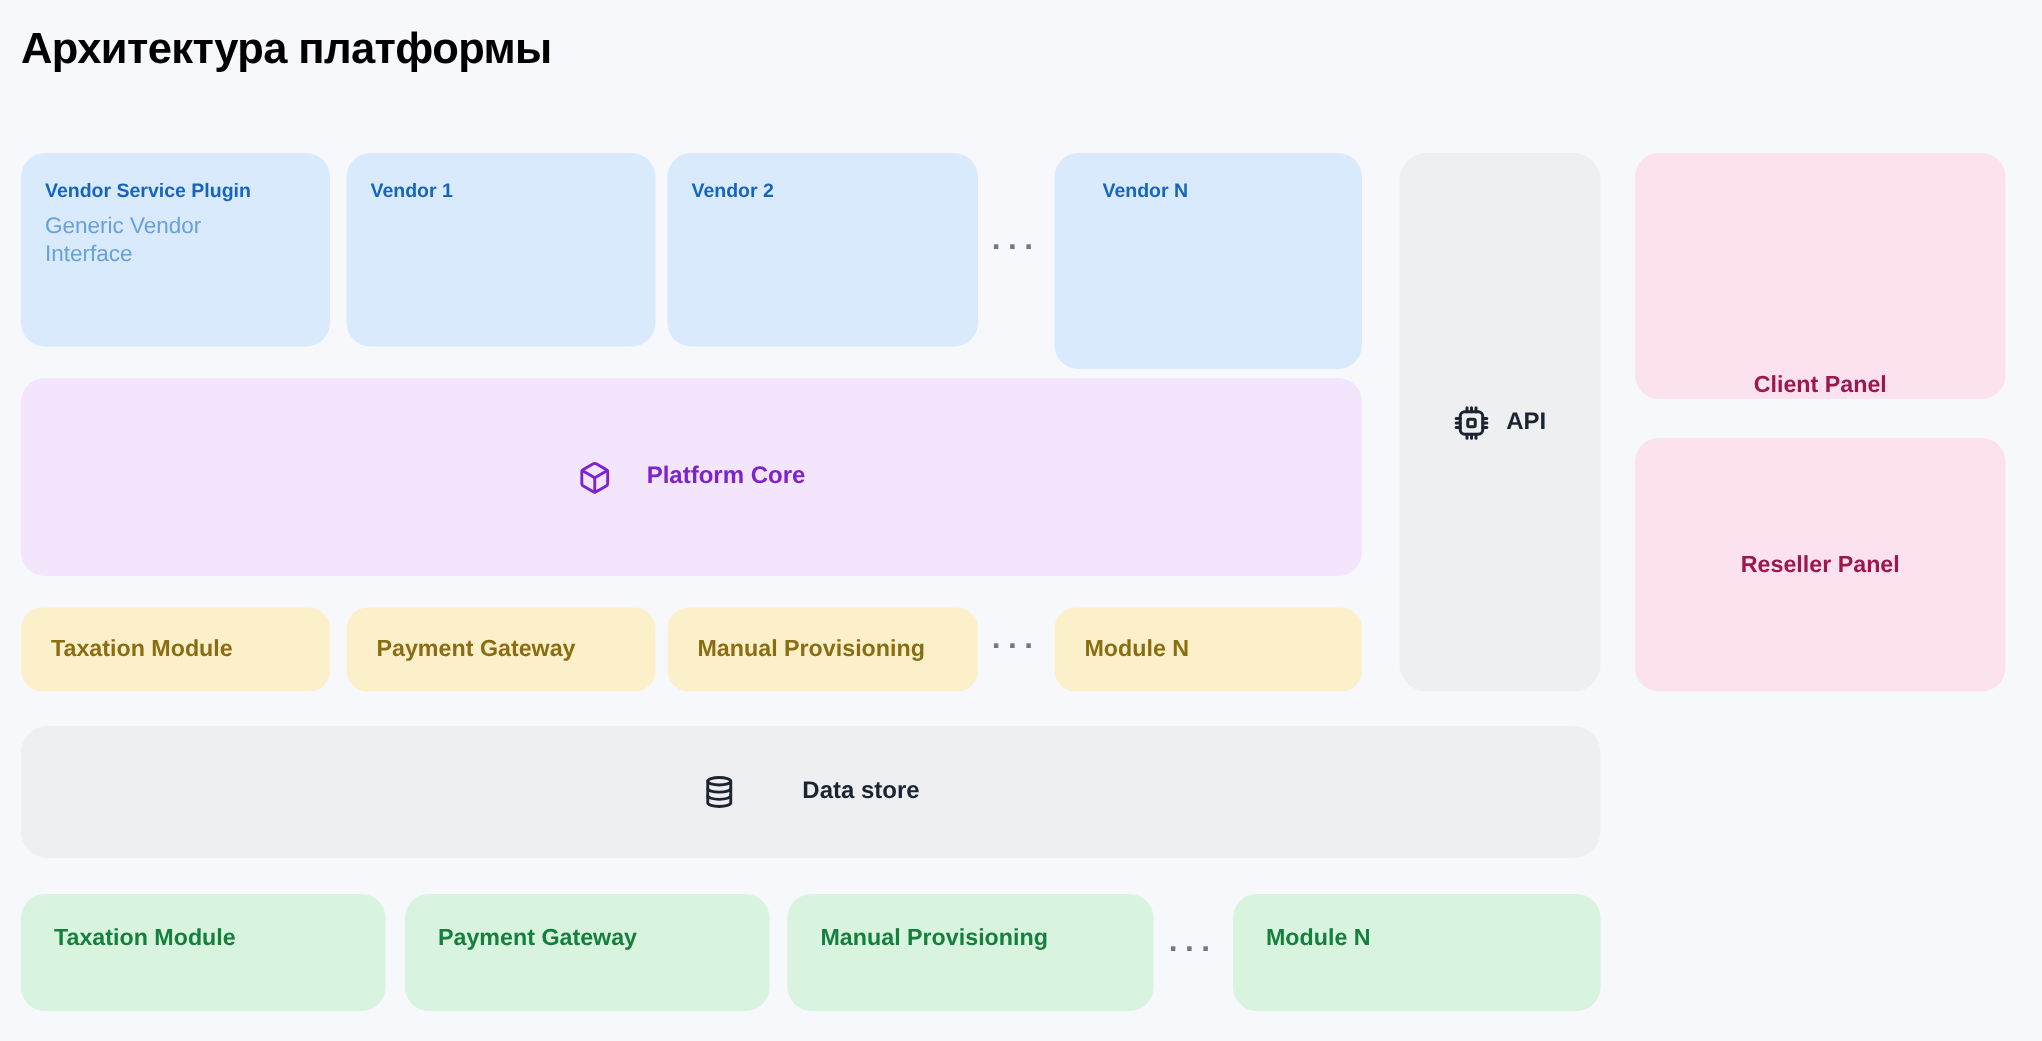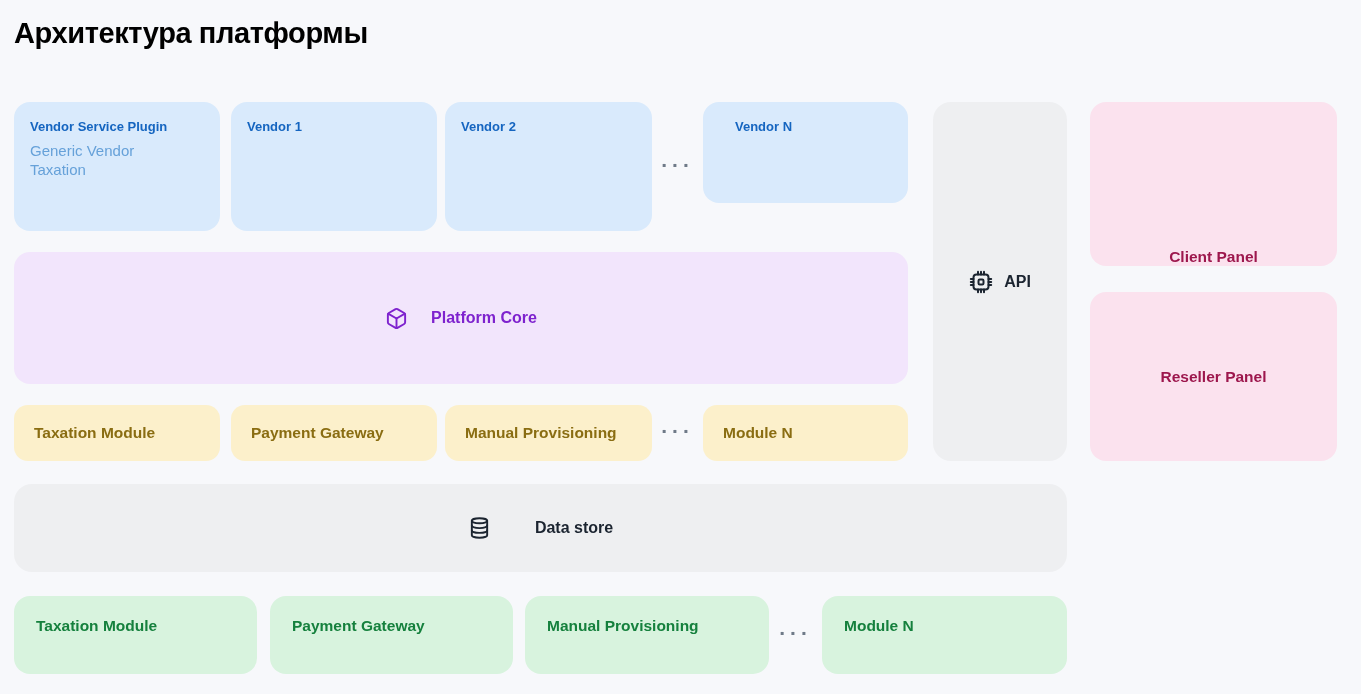--- a/index.html
+++ b/index.html
@@ -29,32 +29,32 @@
 </style>
 </head>
 <body>
 
 <div class="canvas">
 
   <div class="abs page-title">Архитектура платформы</div>
 
   <div class="abs box blue" style="left:14px;top:102px;width:206px;height:129px;">
     <div class="t">Vendor Service Plugin</div>
-    <div class="s">Generic Vendor Taxation</div>
+    <div class="s">Generic Vendor Interface</div>
   </div>
   <div class="abs box blue" style="left:231px;top:102px;width:206px;height:129px;">
     <div class="t">Vendor 1</div>
   </div>
   <div class="abs box blue" style="left:445px;top:102px;width:207px;height:129px;">
     <div class="t">Vendor 2</div>
   </div>
   <div class="abs dots" style="left:652px;top:102px;width:51px;height:129px;">
     <span>...</span>
   </div>
-  <div class="abs box blue" style="left:703px;top:102px;width:205px;height:101px;padding-left:32px;">
+  <div class="abs box blue" style="left:703px;top:102px;width:205px;height:144px;padding-left:32px;">
     <div class="t">Vendor N</div>
   </div>
 
   <div class="abs box lavender" style="left:14px;top:252px;width:894px;height:132px;">
     <span class="icon">
       <svg width="23" height="23" viewBox="0 0 24 24" fill="none" stroke="#7E22CE" stroke-width="2" stroke-linecap="round" stroke-linejoin="round">
         <path d="M21 16V8a2 2 0 0 0-1-1.73l-7-4a2 2 0 0 0-2 0l-7 4A2 2 0 0 0 3 8v8a2 2 0 0 0 1 1.73l7 4a2 2 0 0 0 2 0l7-4A2 2 0 0 0 21 16z"></path>
         <polyline points="3.27 6.96 12 12.01 20.73 6.96"></polyline>
         <line x1="12" y1="22.08" x2="12" y2="12"></line>
       </svg>

